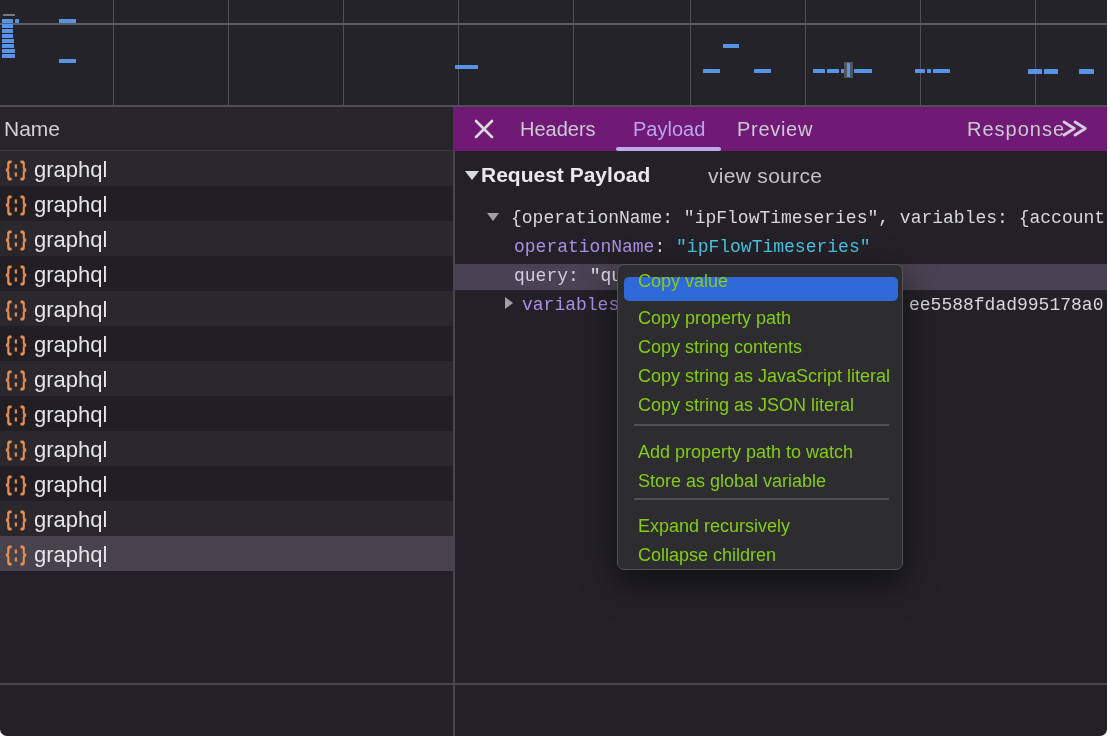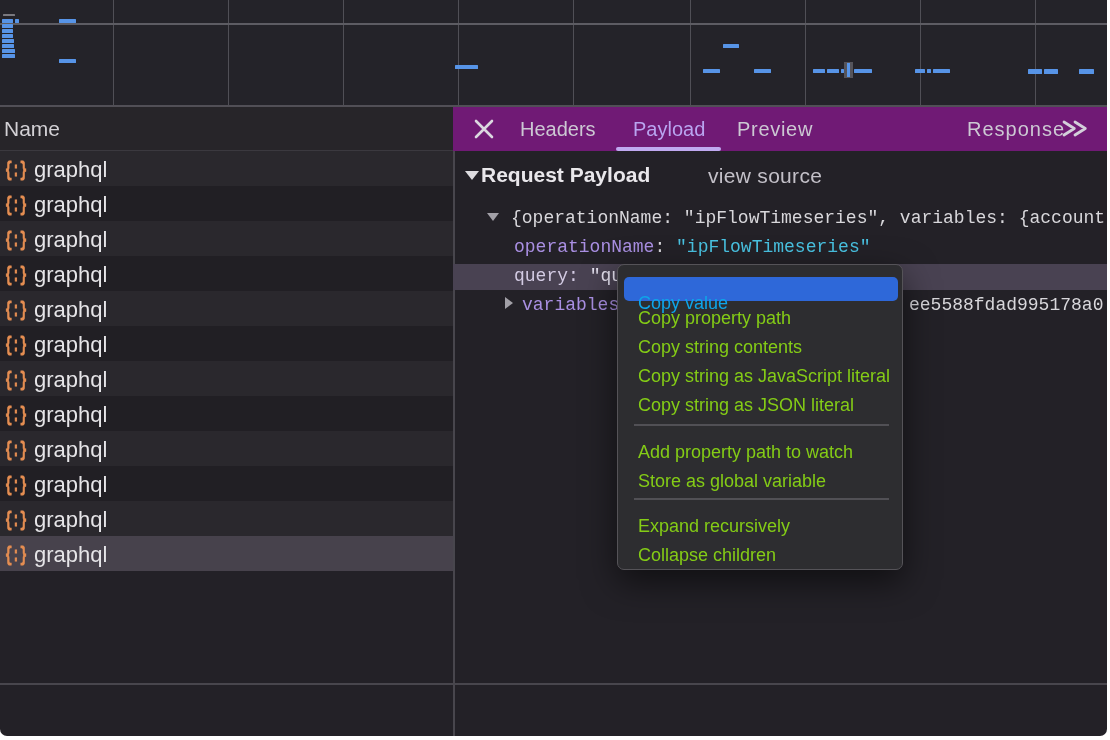--- a/index.html
+++ b/index.html
@@ -192,21 +192,21 @@
   <div class="tri-dg" style="left:487px;top:213px"></div>
   <div class="mono" style="left:511px;top:208px">{operationName: "ipFlowTimeseries", variables: {account</div>
   <div class="mono" style="left:514px;top:237px"><span class="kp">operationName</span>: <span class="vc">"ipFlowTimeseries"</span></div>
   <div class="mono" style="left:514px;top:266px;color:#d3cbe3">query: <span style="color:#e4e0ee">"query ipFl</span></div>
   <div class="tri-rg" style="left:505px;top:297px"></div>
   <div class="mono" style="left:522px;top:295px"><span class="kp">variables</span></div>
   <div class="mono" style="left:909px;top:295px">ee5588fdad995178a0</div>
 
   <div id="menu">
     <div id="mhl"></div>
-    <div class="mi" style="top:24px;color:#0ea5e9">Copy value</div>
+    <div class="mi" style="top:2px;color:#84cc16">Copy value</div>
     <div class="mi" style="top:39px">Copy property path</div>
     <div class="mi" style="top:97px">Copy string as JavaScript literal</div>
     <div class="mi" style="top:68px">Copy string contents</div>
     <div class="mi" style="top:126px">Copy string as JSON literal</div>
     <div class="msep" style="top:159px"></div>
     <div class="mi" style="top:173px">Add property path to watch</div>
     <div class="mi" style="top:202px">Store as global variable</div>
     <div class="msep" style="top:233px"></div>
     <div class="mi" style="top:247px">Expand recursively</div>
     <div class="mi" style="top:276px">Collapse children</div>

